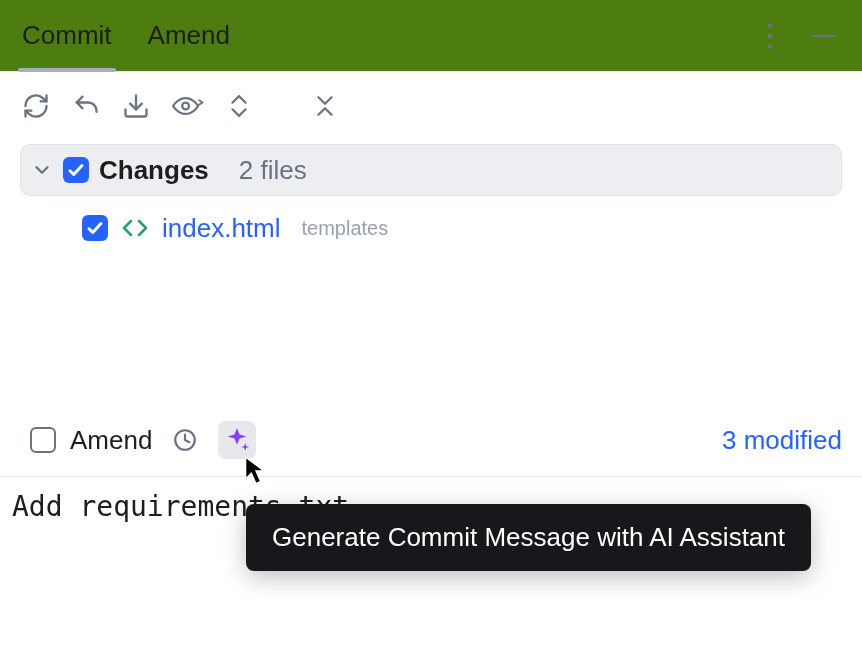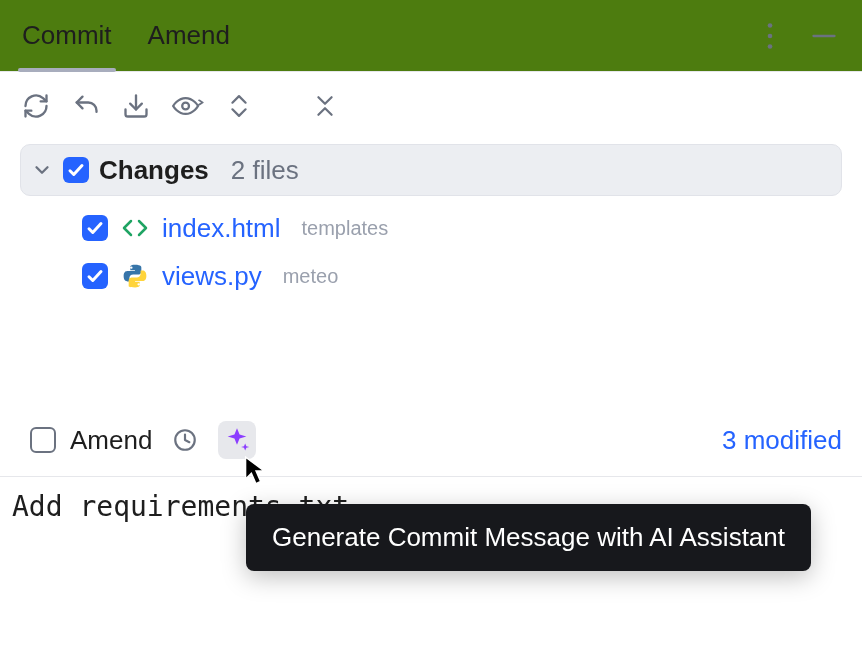--- a/index.html
+++ b/index.html
@@ -18,21 +18,21 @@
   .toolbar { display: flex; align-items: center; gap: 22px; height: 72px; padding: 0 22px; }
   .toolbar .sep { width: 20px; }
   .toolbar .ticon { color: #6b7280; }
 
   .changes-panel { padding: 0 20px; }
   .changes-header { display: flex; align-items: center; height: 52px; background: #eceef2; border: 1px solid #e1e3e9; border-radius: 10px; padding: 0 10px; gap: 10px; }
   .chevron { color: #6b7280; display: flex; align-items: center; }
   .checkbox { width: 26px; height: 26px; border-radius: 6px; background: #2563ff; display: flex; align-items: center; justify-content: center; flex-shrink: 0; }
   .checkbox svg { display: block; }
   .changes-title { font-size: 26px; font-weight: 700; color: #1e1e1e; }
-  .changes-count { font-size: 26px; color: #6b7280; margin-left: 12px; }
+  .changes-count { font-size: 26px; color: #6b7280; margin-left: 20px; }
 
   .file-list { padding: 8px 0 0 62px; }
   .file-row { display: flex; align-items: center; height: 48px; gap: 13px; }
   .file-icon { width: 28px; display: flex; align-items: center; justify-content: center; }
   .file-name { font-size: 26px; color: #2563ff; }
   .file-dir { font-size: 20px; color: #9aa0ad; margin-left: 8px; }
 
   .commit-bar { position: absolute; left: 8px; right: 0; top: 408px; display: flex; align-items: center; padding: 0 14px 0 22px; height: 64px; gap: 14px; }
   .empty-checkbox { width: 26px; height: 26px; border: 2px solid #6b7280; border-radius: 6px; background: #fff; flex-shrink: 0; }
   .amend-label { font-size: 26px; color: #1e1e1e; }
@@ -149,35 +149,20 @@
         </span>
         <span class="file-icon">
           <svg width="28" height="24" viewBox="0 0 28 24" fill="none" stroke="#1fa463" stroke-width="2.5" stroke-linecap="round" stroke-linejoin="round">
               <polyline points="10 5 3 12 10 19"></polyline>
               <polyline points="18 5 25 12 18 19"></polyline>
             </svg>
         </span>
         <span class="file-name">index.html</span>
         <span class="file-dir">templates</span>
       </div>
-      <div class="file-row">
-        <span class="checkbox">
-          <svg width="18" height="18" viewBox="0 0 24 24" fill="none" stroke="#fff" stroke-width="4" stroke-linecap="round" stroke-linejoin="round">
-              <polyline points="4 13 9 18 20 6"></polyline>
-            </svg>
-        </span>
-        <span class="file-icon">
-          <svg width="26" height="26" viewBox="0 0 32 32">
-              <path fill="#3775a9" d="M15.8 2c-6 0-5.6 2.6-5.6 2.6v4.3h5.7v1H7.1S2 9.2 2 16.1C2 23 6.5 22.7 6.5 22.7h2.7v-3.9s-.1-4.5 4.4-4.5h6s4.2.1 4.2-4.1V5.3S24.4 2 15.8 2zM11.6 4.4a1.4 1.4 0 1 1 0 2.8 1.4 1.4 0 0 1 0-2.8z"></path>
-              <path fill="#ffd43b" d="M16.2 30c6 0 5.6-2.6 5.6-2.6v-4.3h-5.7v-1h8.8S30 22.8 30 15.9C30 9 25.5 9.3 25.5 9.3h-2.7v3.9s.1 4.5-4.4 4.5h-6s-4.2-.1-4.2 4.1v6.9S7.6 30 16.2 30zm4.2-2.4a1.4 1.4 0 1 1 0-2.8 1.4 1.4 0 0 1 0 2.8z"></path>
-            </svg>
-        </span>
-        <span class="file-name">views.py</span>
-        <span class="file-dir">meteo</span>
-      </div>
     </div>
   </div>
 
   <div class="commit-bar">
     <span class="empty-checkbox"></span>
     <span class="amend-label">Amend</span>
     <span class="small-icon">
       <svg width="26" height="26" viewBox="0 0 24 24" fill="none" stroke="#6b7280" stroke-width="2" stroke-linecap="round" stroke-linejoin="round">
           <circle cx="12" cy="12" r="9"></circle>
           <polyline points="12 7 12 12 16 14"></polyline>

